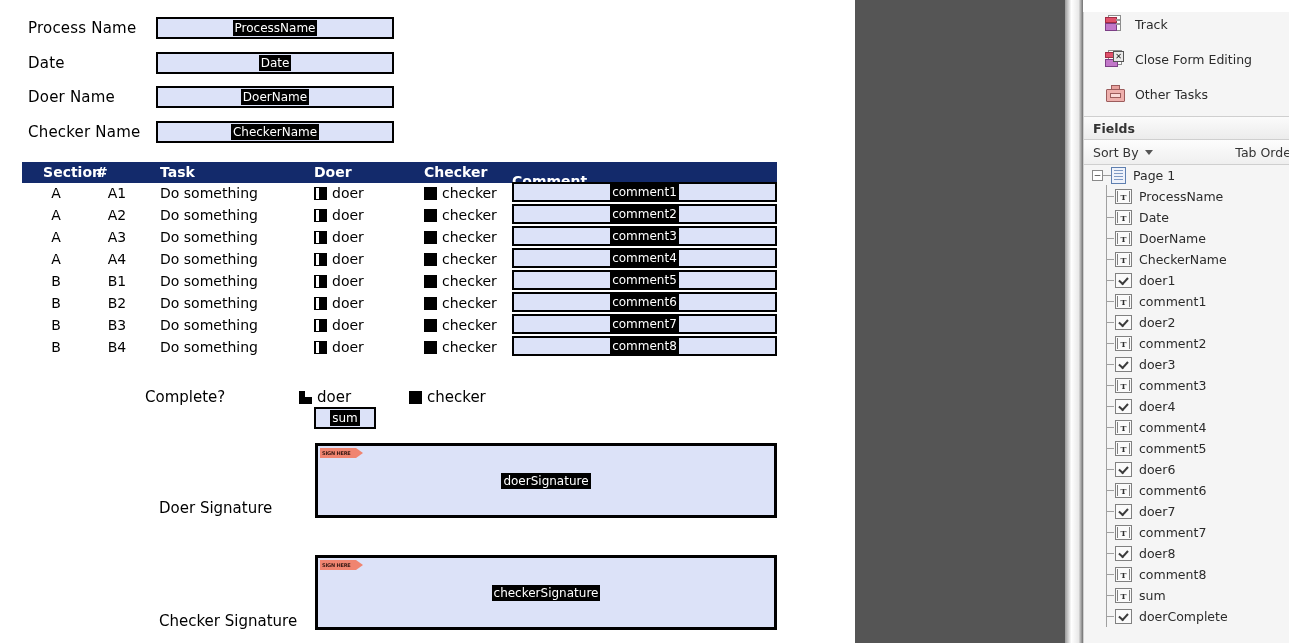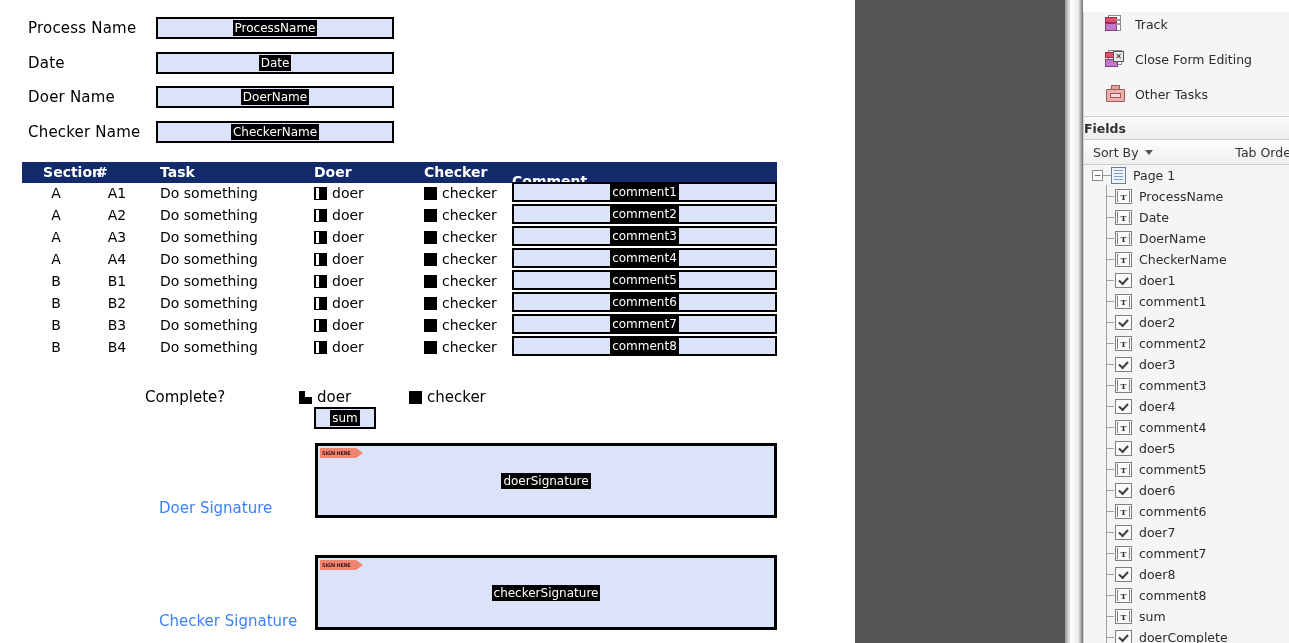--- a/index.html
+++ b/index.html
@@ -67,21 +67,21 @@
   #complete-row{position:absolute;left:7px;top:386px;width:755px;height:22px;font-size:15px;}
   #complete-row span.c{position:absolute;top:2px;white-space:nowrap;}
   #sum-field{
     position:absolute;left:314px;top:407px;width:62px;height:22px;
     background:#dce2f8;border:2px solid #000;box-sizing:border-box;
     display:flex;align-items:center;justify-content:center;
   }
 
   
   .sig-block{position:absolute;}
-  .sig-label{position:absolute;font-size:15px;color:#3b82f6;white-space:nowrap;}
+  .sig-label{position:absolute;font-size:15px;color:#000000;white-space:nowrap;}
   .sig-field{
     position:absolute;background:#dce2f8;border:3px solid #000;box-sizing:border-box;
     display:flex;align-items:center;justify-content:center;
   }
   .sig-tag{
     position:absolute;left:2px;top:2px;height:10px;width:36px;
     background:#f08470;
     display:flex;align-items:center;
   }
   .sig-tag::after{
@@ -116,21 +116,21 @@
     padding-left:20px;box-sizing:border-box;
   }
   .task-item .tlabel{font-size:12.5px;color:#2b2b2b;margin-left:9px;}
 
   .ico{width:22px;height:22px;position:relative;display:inline-block;flex:0 0 22px;}
 
   #fields-header{
     position:absolute;left:0;top:104px;width:206px;height:24px;
     background:linear-gradient(to bottom,#fbfbfb,#ececec);
     border-top:1px solid #cfcfcf;border-bottom:1px solid #cfcfcf;
-    display:flex;align-items:center;box-sizing:border-box;
+    display:flex;align-items:center;padding-left:9px;box-sizing:border-box;
     font-weight:bold;font-size:12.5px;color:#333;
   }
   #sortbar{
     position:absolute;left:0;top:128px;width:206px;height:25px;
     background:linear-gradient(to bottom,#fdfdfd,#efefef);
     border-bottom:1px solid #cfcfcf;
     display:flex;align-items:center;padding-left:9px;box-sizing:border-box;
     font-size:12.5px;color:#333;
   }
   #sortbar .caret{
@@ -471,28 +471,20 @@
           </div>
           <div class="tree-item">
             <span class="vline"></span>
             <span class="branch"></span>
             <span class="fico text">T</span>
             <span class="flabel">comment4</span>
           </div>
           <div class="tree-item">
             <span class="vline"></span>
             <span class="branch"></span>
-            <span class="fico check">
-              <b></b>
-            </span>
-            <span class="flabel">doer5</span>
-          </div>
-          <div class="tree-item">
-            <span class="vline"></span>
-            <span class="branch"></span>
             <span class="fico text">T</span>
             <span class="flabel">comment5</span>
           </div>
           <div class="tree-item">
             <span class="vline"></span>
             <span class="branch"></span>
             <span class="fico check">
               <b></b>
             </span>
             <span class="flabel">doer6</span>

